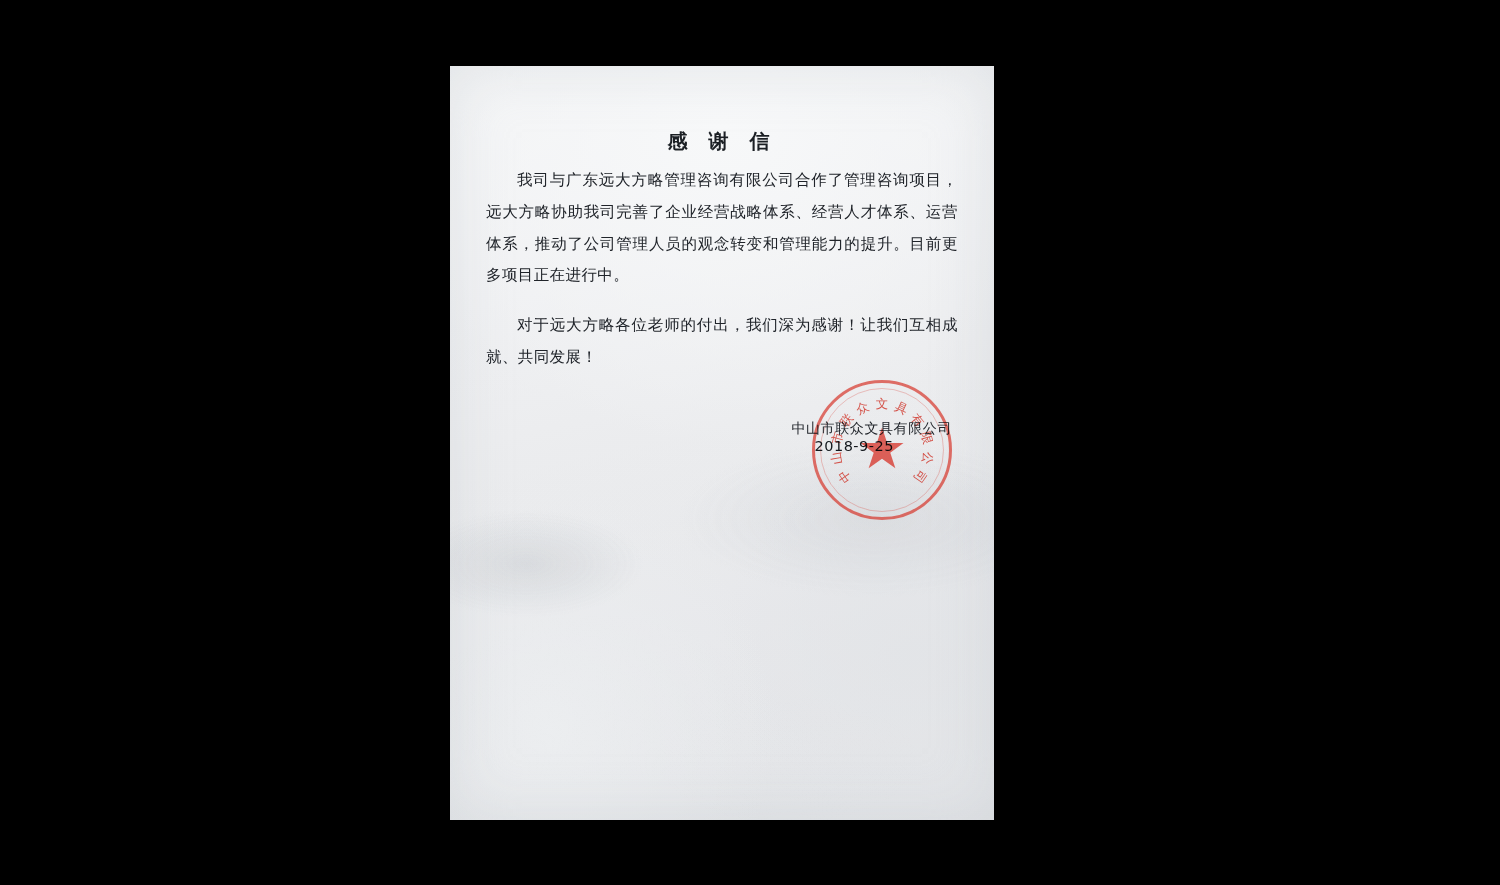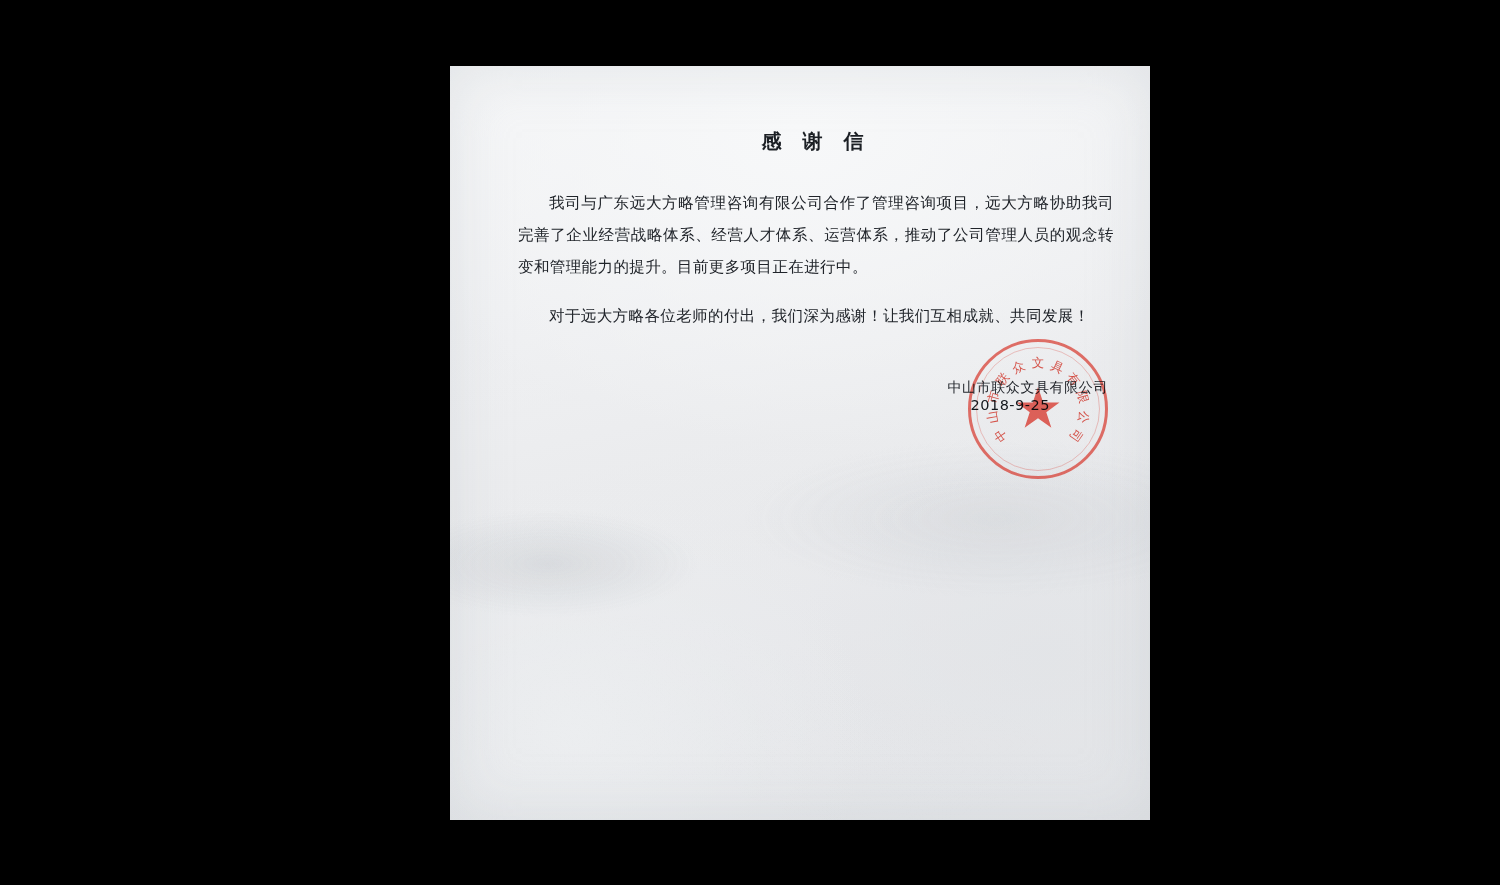--- a/index.html
+++ b/index.html
@@ -19,29 +19,28 @@
     width: 1500px;
     height: 885px;
     background: #000000;
   }
 
   
   #paper {
     position: absolute;
     left: 450px;
     top: 66px;
-    width: 668px;
+    width: 544px;
     height: 754px;
     background:
       radial-gradient(ellipse 70% 55% at 18% 88%, rgba(236,238,240,0.95) 0%, rgba(228,230,233,0.0) 60%),
       radial-gradient(ellipse 55% 40% at 85% 78%, rgba(226,228,231,0.85) 0%, rgba(226,228,231,0.0) 65%),
       radial-gradient(ellipse 90% 60% at 50% 8%, rgba(247,248,249,1) 0%, rgba(240,241,243,0.2) 70%),
       linear-gradient(168deg, #f5f6f7 0%, #eff0f2 28%, #e9eaec 52%, #e5e6e9 72%, #dfe1e4 100%);
     box-shadow: inset 0 0 60px rgba(190,195,200,0.35);
-    padding-left: 32px;
   }
 
   
   #paper::after {
     content: "";
     position: absolute;
     inset: 0;
     pointer-events: none;
     background:
       radial-gradient(ellipse 42% 16% at 26% 84%, rgba(255,255,255,0.55) 0%, rgba(255,255,255,0) 70%),
@@ -62,21 +61,21 @@
     text-align: center;
     margin-top: 62px;
     font-size: 20px;
     font-weight: bold;
     letter-spacing: 7px;
     color: #1b1f24;
     font-family: "DejaVu Serif", "Liberation Serif", serif;
   }
 
   .doc-para {
-    margin-top: 33px;
+    margin-top: 10px;
     font-size: 15.5px;
     line-height: 2.05;
     color: #20242a;
     text-align: justify;
     text-indent: 2em;
     letter-spacing: 0.4px;
     font-family: "DejaVu Serif", "Liberation Serif", serif;
   }
   .doc-para.second {
     margin-top: 18px;

